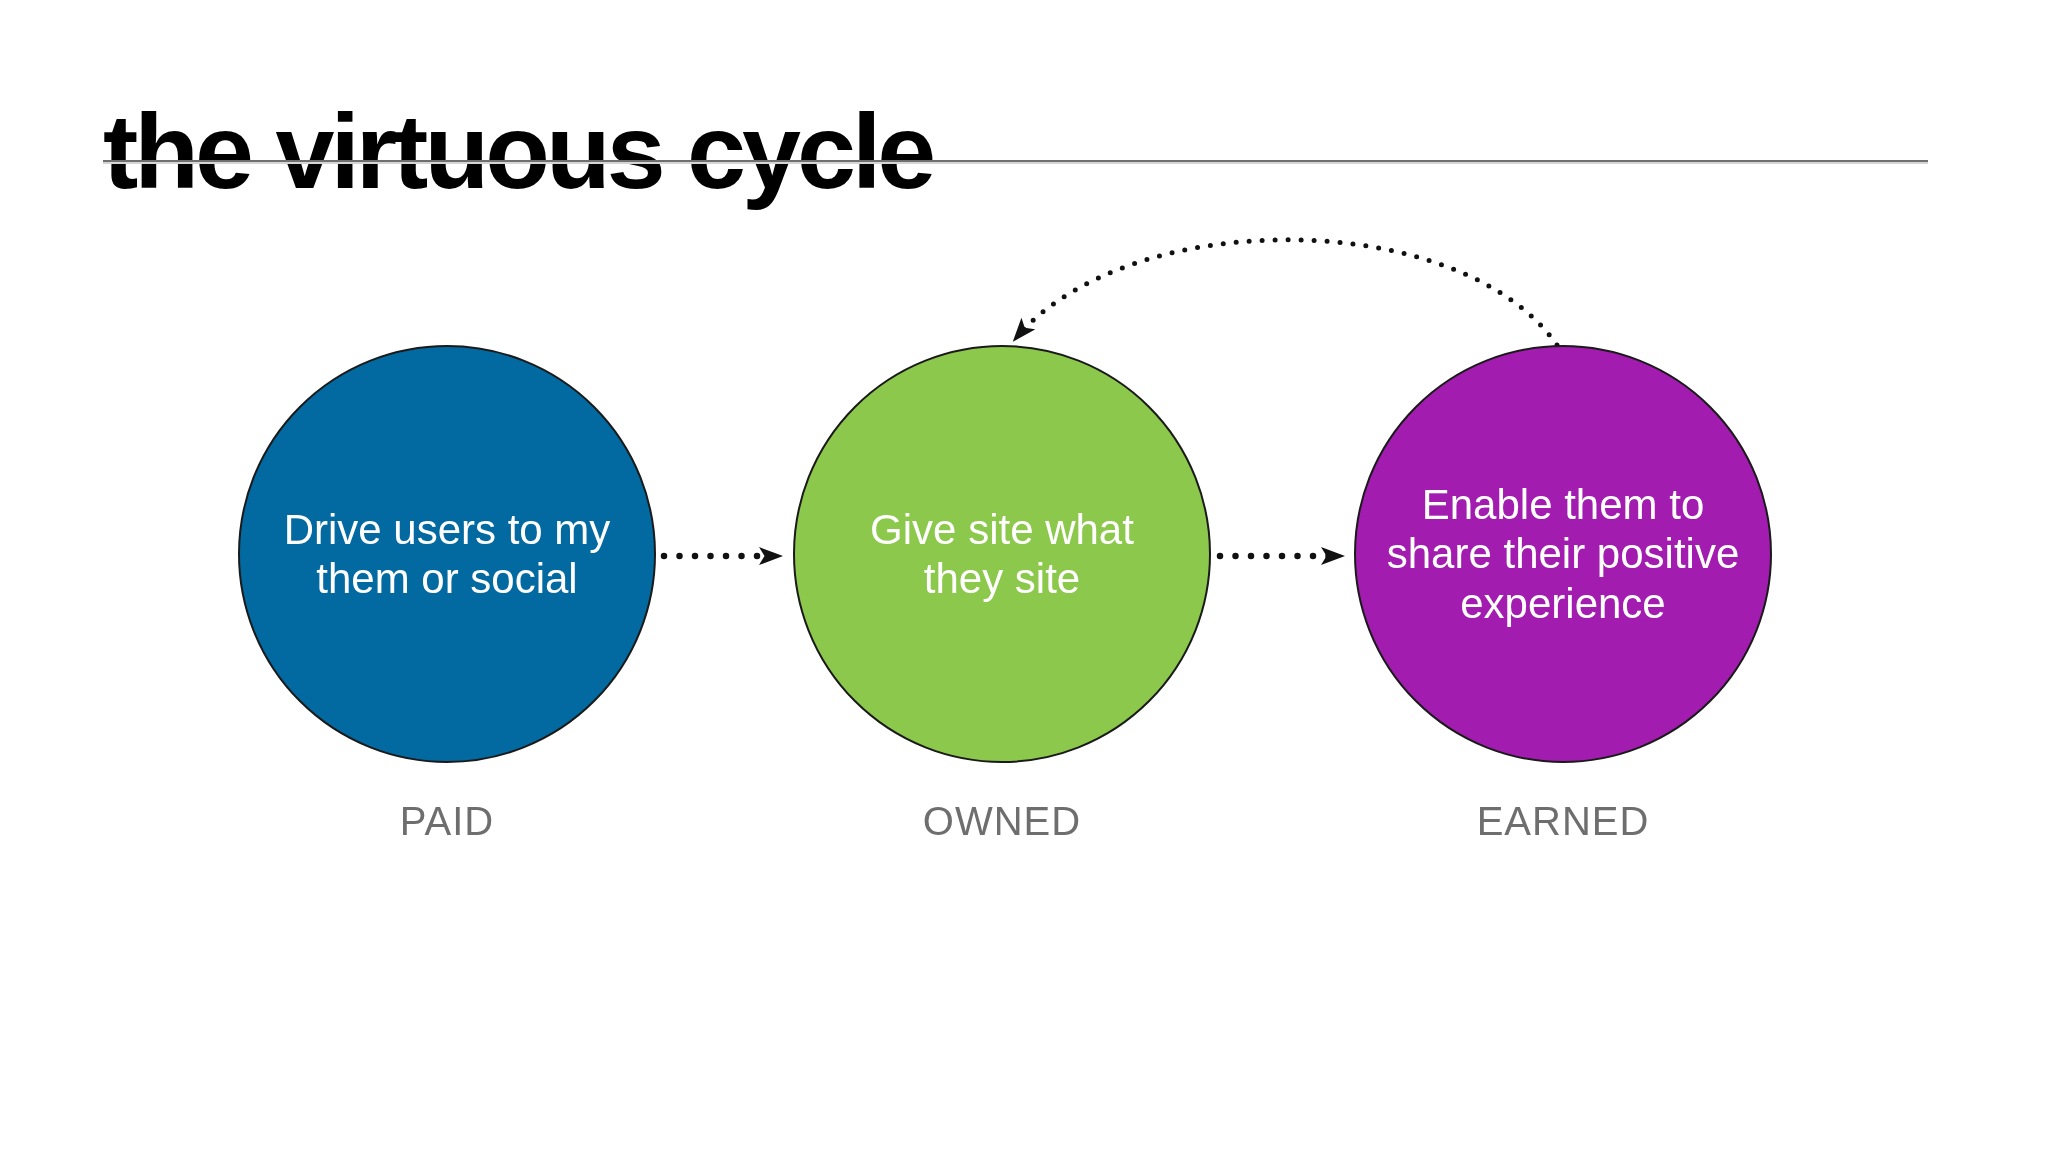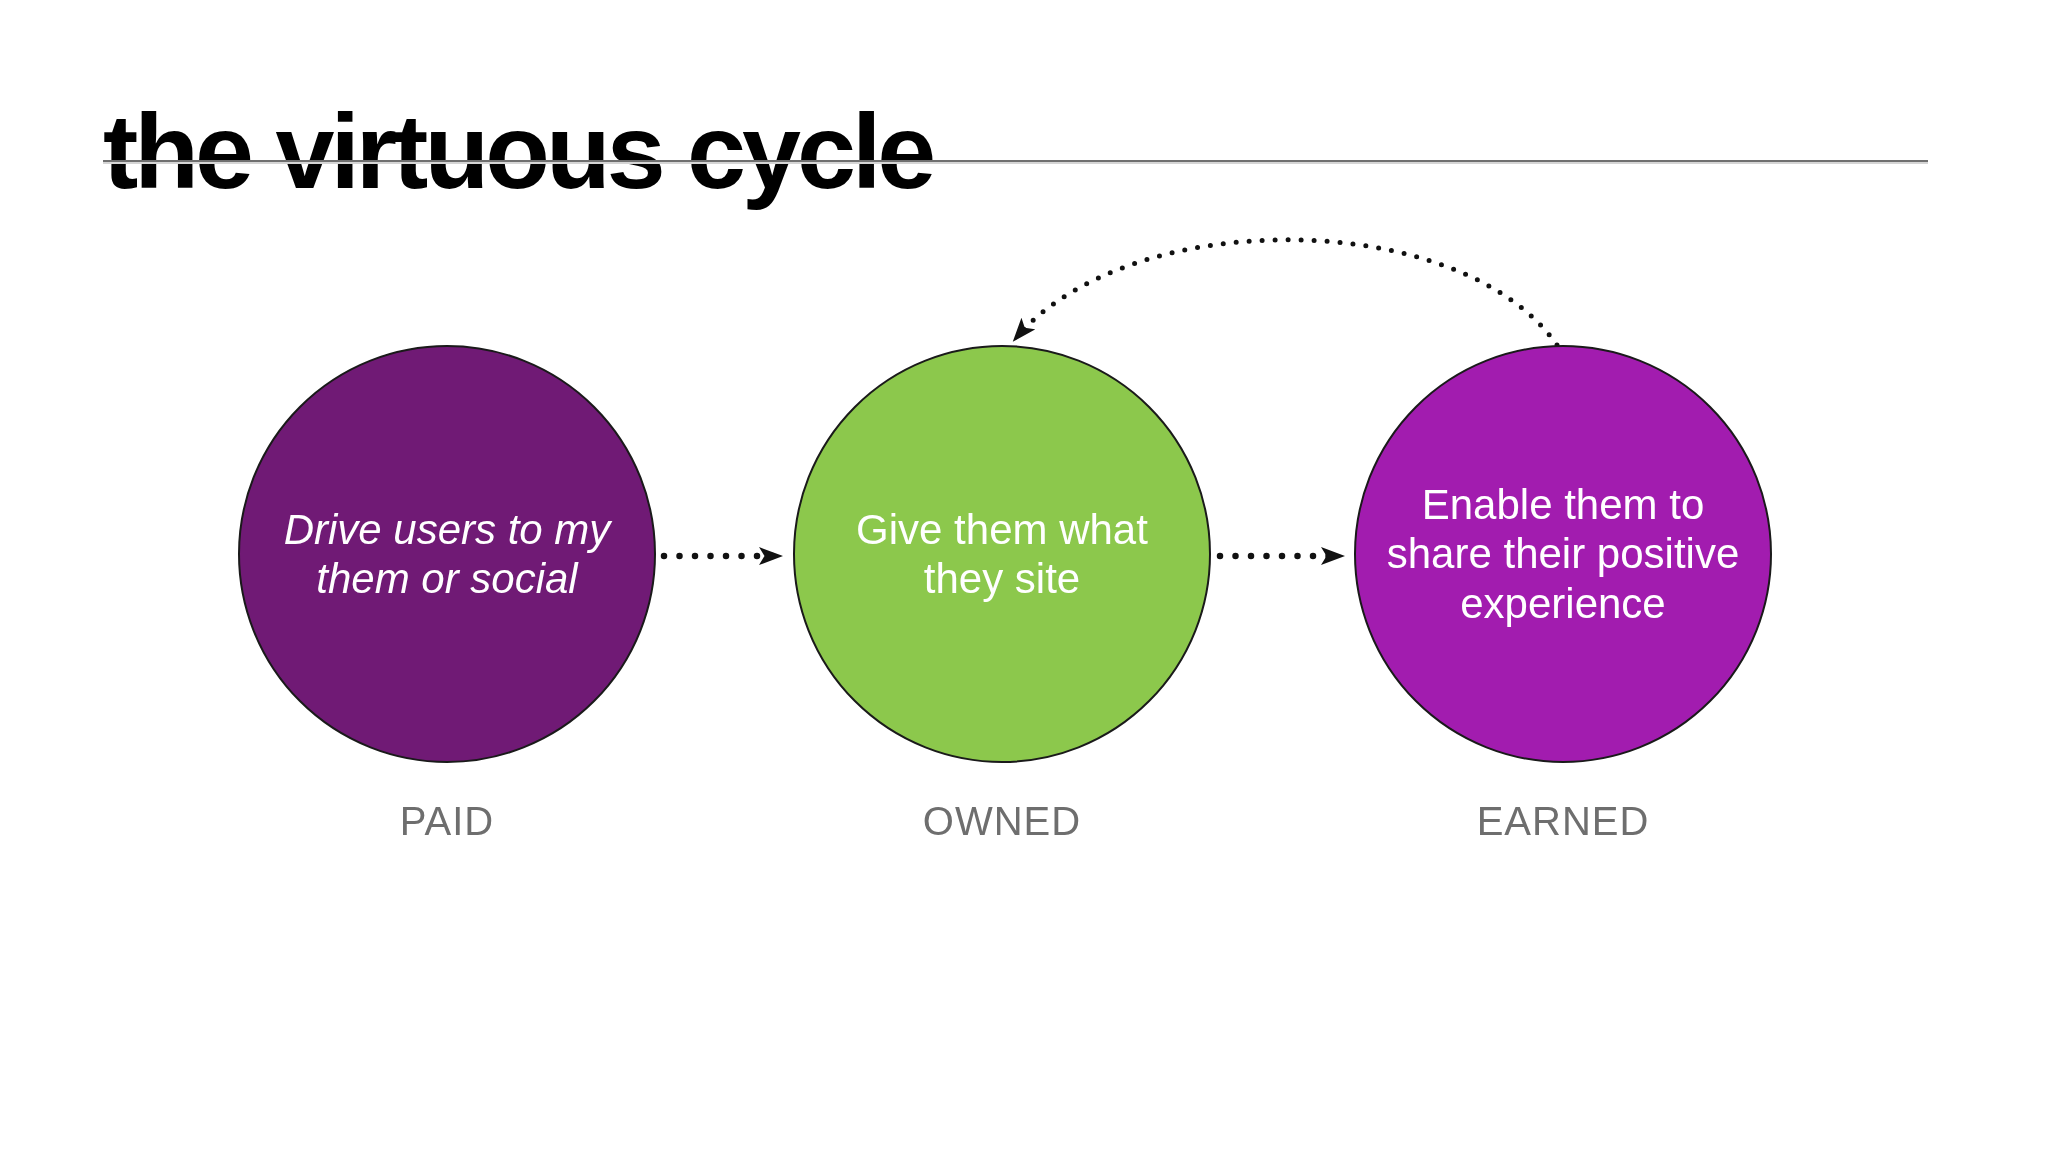--- a/index.html
+++ b/index.html
@@ -81,33 +81,33 @@
       <marker id="arrowhead" markerUnits="userSpaceOnUse" markerWidth="26" markerHeight="20" refX="19" refY="9" orient="auto">
         <path d="M0,0 L24,9 L0,18 L5.5,9 Z" fill="#111111" style="fill: rgb(17, 17, 17);"></path>
       </marker>
     </defs>
     <path d="M 664 556 L 778 556" fill="none" stroke="#111111" stroke-width="6.5" stroke-linecap="round" stroke-dasharray="0 15.5" marker-end="url(#arrowhead)" style="stroke: rgb(17, 17, 17);"></path>
     <path d="M 1220 556 L 1340 556" fill="none" stroke="#111111" stroke-width="6.5" stroke-linecap="round" stroke-dasharray="0 15.5" marker-end="url(#arrowhead)" style="stroke: rgb(17, 17, 17);"></path>
     <path d="M 1557 345 C 1462 208 1130 204 1016 338" fill="none" stroke="#111111" stroke-width="5" stroke-linecap="round" stroke-dasharray="0 13" marker-end="url(#arrowhead)" style="stroke: rgb(17, 17, 17);"></path>
   </svg>
 
   <div class="node node-paid">
-    <div class="circle" style="background-color: #701a75; font-style: italic;">
+    <div class="circle" style="background-color: #0369a1;">
       <div class="circle-text">
         <span>Drive users to my</span>
         <span>them or social</span>
       </div>
     </div>
     <div class="node-label">PAID</div>
   </div>
 
   <div class="node node-owned">
     <div class="circle" style="background-color: rgb(140, 200, 76);">
       <div class="circle-text">
-        <span>Give them what</span>
+        <span>Give site what</span>
         <span>they site</span>
       </div>
     </div>
     <div class="node-label">OWNED</div>
   </div>
 
   <div class="node node-earned">
     <div class="circle" style="background-color: #a21caf;">
       <div class="circle-text">
         <span>Enable them to</span>

